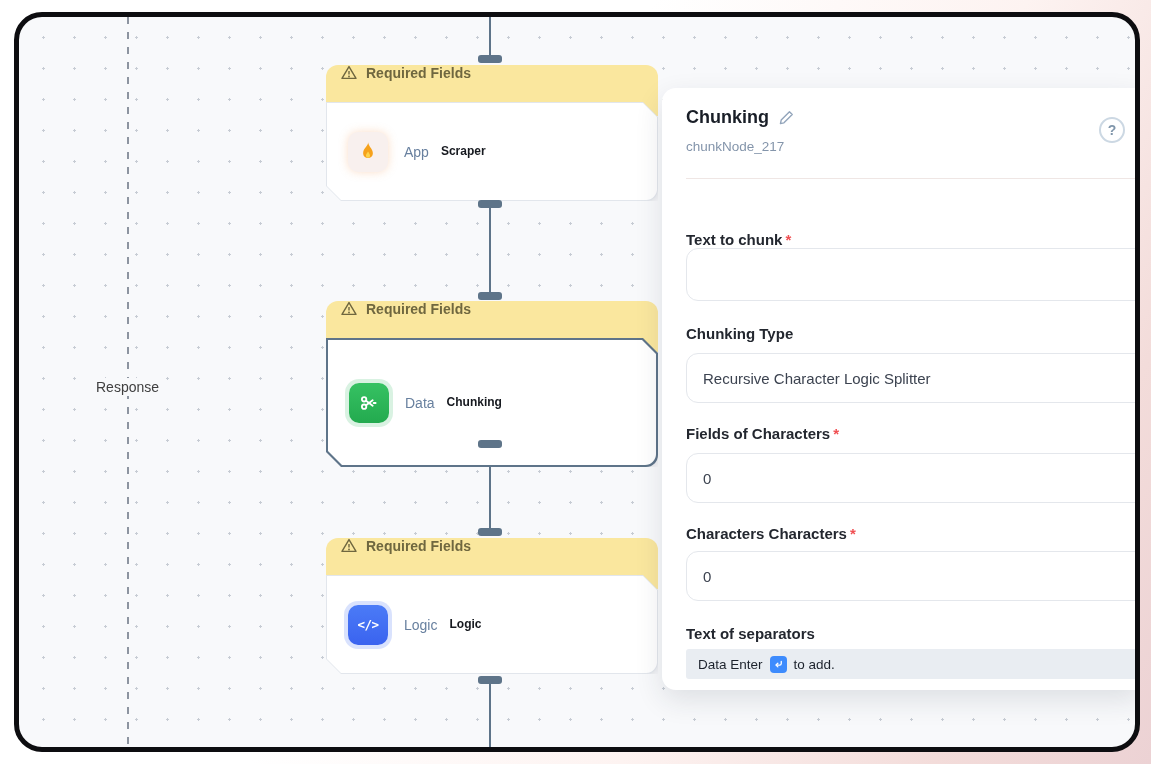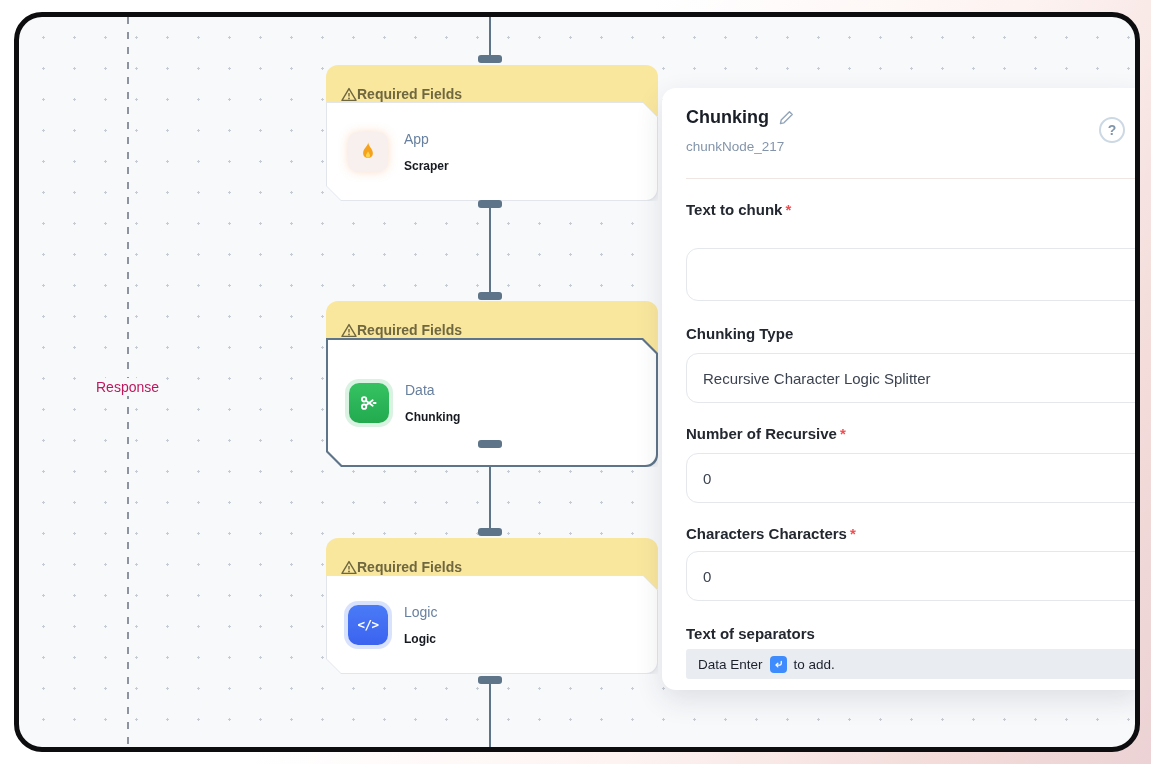--- a/index.html
+++ b/index.html
@@ -14,49 +14,49 @@
   }
   .canvas { position:absolute; inset:0;
     background-image:radial-gradient(circle, #c7ccd4 1.1px, transparent 1.4px);
     background-size:31px 31px; background-position:9px 5px;
   }
   
   .guide-line { position:absolute; left:108px; top:0; width:2px; height:730px;
     background:repeating-linear-gradient(to bottom, #8d94a0 0 7px, transparent 7px 15px);
   }
   .response-label { position:absolute; left:72px; top:361px; background:#f8f9fb;
-    padding:1px 5px; font-size:14px; color:#be185d; }
+    padding:1px 5px; font-size:14px; color:#404040; }
   
   .conn { position:absolute; left:470px; width:2px; background:#5e7489; }
   .port { position:absolute; left:459px; width:24px; height:8px; border-radius:3px;
     background:#5e7489; z-index:3; }
   
   .node { position:absolute; left:307px; width:332px; }
   .banner { position:relative; z-index:0; height:37px; border-radius:12px 12px 0 0;
-    background:#fae79e; display:flex; align-items:flex-end; padding-left:15px;
+    background:#fae79e; display:flex; align-items:flex-start; gap:9px; padding-left:15px;
     font-size:14px; font-weight:600; color:#6f673f; }
   .banner::after { content:""; position:absolute; left:0; right:0; bottom:-14px;
     height:14px; background:#fae79e; }
   .card-outer { position:relative; z-index:1; padding:1px; background:#e2e6ec;
     clip-path:polygon(0 0, calc(100% - 15px) 0, 100% 15px, 100% 100%, 15px 100%, 0 calc(100% - 15px));
     border-radius:0 0 12px 0;
     filter:drop-shadow(0 2px 3px rgba(25,35,55,0.10)); }
   .card-outer.selected { padding:2px; background:#5e7489; }
   .card-inner { width:100%; height:100%; background:#ffffff;
     clip-path:polygon(0 0, calc(100% - 14px) 0, 100% 14px, 100% 100%, 14px 100%, 0 calc(100% - 14px));
     border-radius:0 0 11px 0;
     display:flex; align-items:center; gap:16px; padding-left:21px; }
   .tile { width:40px; height:40px; border-radius:10px; flex:0 0 auto;
     display:flex; align-items:center; justify-content:center; }
   .tile-scraper { background:#f8f0ee; box-shadow:0 0 10px rgba(244,160,96,0.35); }
   .tile-chunk { background:linear-gradient(180deg,#36c263,#23aa4f);
     box-shadow:0 0 0 4px rgba(46,184,92,0.18); }
   .tile-code { background:linear-gradient(180deg,#4b7bf7,#3a63ef);
     box-shadow:0 0 0 4px rgba(64,112,244,0.20); }
-  .node-texts { display:flex; flex-direction:column; gap:12px; }
+  .node-texts { display:flex; flex-direction:row; gap:12px; }
   .node-cat { font-size:14px; color:#68809f; }
   .node-name { font-size:12px; font-weight:700; color:#16191f; }
   .code-glyph { color:#fff; font-weight:700; font-size:12.5px; letter-spacing:-0.5px;
     font-family:"DejaVu Sans Mono", monospace; }
   
   .panel { position:absolute; left:643px; top:71px; right:-6px; height:602px;
     background:#ffffff; border-radius:14px 0 0 14px;
     box-shadow:0 10px 28px rgba(30,40,60,0.12); z-index:5; }
   .panel-title-row { position:absolute; left:24px; top:19px; display:flex;
     align-items:center; gap:9px; }
@@ -186,36 +186,36 @@
         <svg width="17" height="17" viewBox="0 0 16 16">
           <path d="M10.8 2.6 l2.6 2.6 L5.6 13 l-3.3 0.7 L3 10.4 Z" fill="none" stroke="#93a5bb" stroke-width="1.3" stroke-linejoin="round"></path>
         </svg>
       </div>
       <div class="node-id">chunkNode_217</div>
       <div class="help-btn">
         <span>?</span>
       </div>
       <div class="panel-divider"></div>
 
-      <div class="f-label" style="top:113px">
+      <div class="f-label" style="top:143px">
         <span>Text to chunk</span><span class="req">*</span>
       </div>
       <div class="f-box" style="top:160px;height:53px">
         <input class="f-input" value="" style="">
       </div>
 
       <div class="f-label" style="top:237px">
         <span>Chunking Type</span>
       </div>
       <div class="f-box f-text" style="top:265px;height:50px">
         <span>Recursive Character Logic Splitter</span>
       </div>
 
       <div class="f-label" style="top:337px">
-        <span>Number of Recursive</span><span class="req">*</span>
+        <span>Fields of Characters</span><span class="req">*</span>
       </div>
       <div class="f-box" style="top:365px;height:50px">
         <input class="f-input" value="0" style="">
       </div>
 
       <div class="f-label" style="top:437px">
         <span>Characters Characters</span><span class="req">*</span>
       </div>
       <div class="f-box" style="top:463px;height:50px">
         <input class="f-input" value="0" style="">

